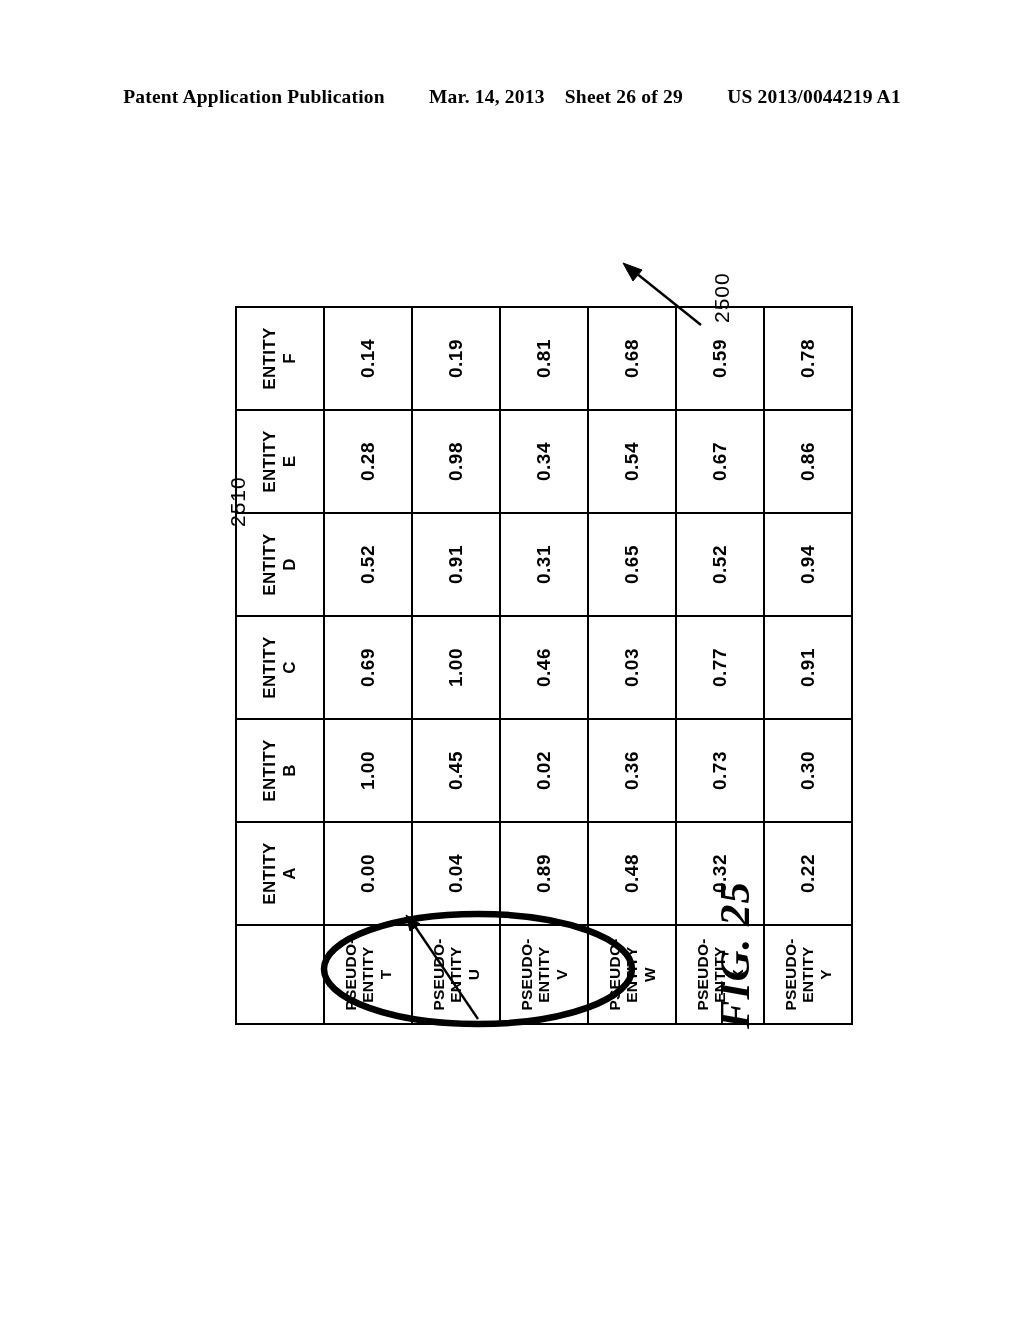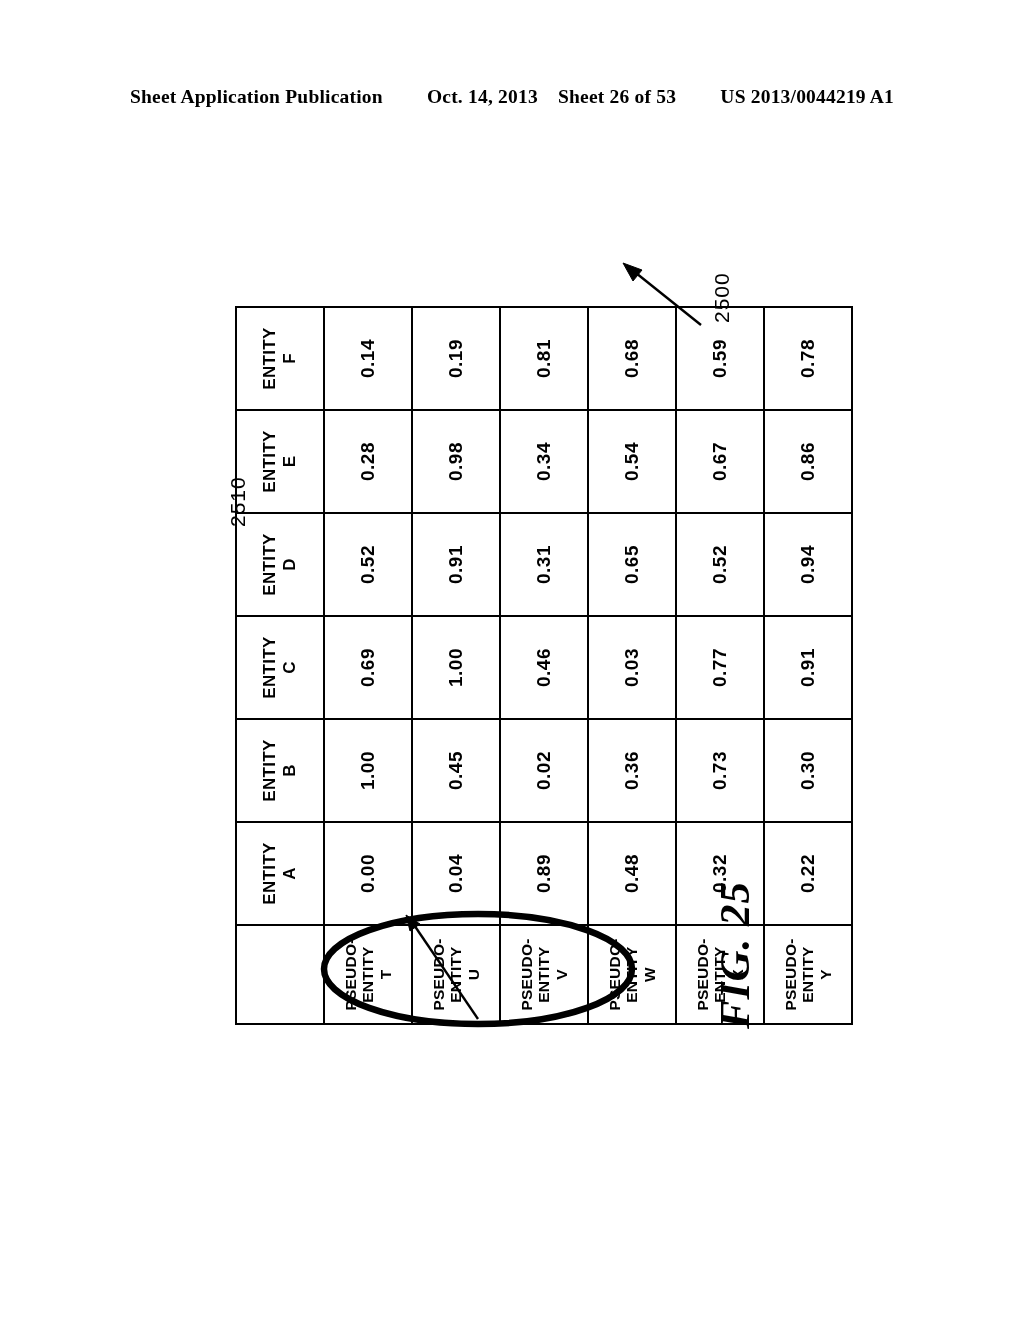--- a/index.html
+++ b/index.html
@@ -165,25 +165,25 @@
     font-weight: bold;
     font-size: 43px;
     letter-spacing: 1px;
     white-space: nowrap;
   }
 </style>
 </head>
 <body>
 
 <div id="patent-header">
-  <span class="seg">Sheet Application Publication</span>
+  <span class="seg">Patent Application Publication</span>
   <span class="gap-wide"></span>
-  <span class="seg">Oct. 14, 2013</span>
+  <span class="seg">Mar. 14, 2013</span>
   <span class="gap-mid"></span>
-  <span class="seg">Sheet 26 of 53</span>
+  <span class="seg">Sheet 26 of 29</span>
   <span class="gap-wide"></span>
   <span class="seg">US 2013/0044219 A1</span>
 </div>
 
 <div id="figure-stage">
   <div id="figure-rot">
 
     <table id="matrix-table">
       <thead>
         <tr>

